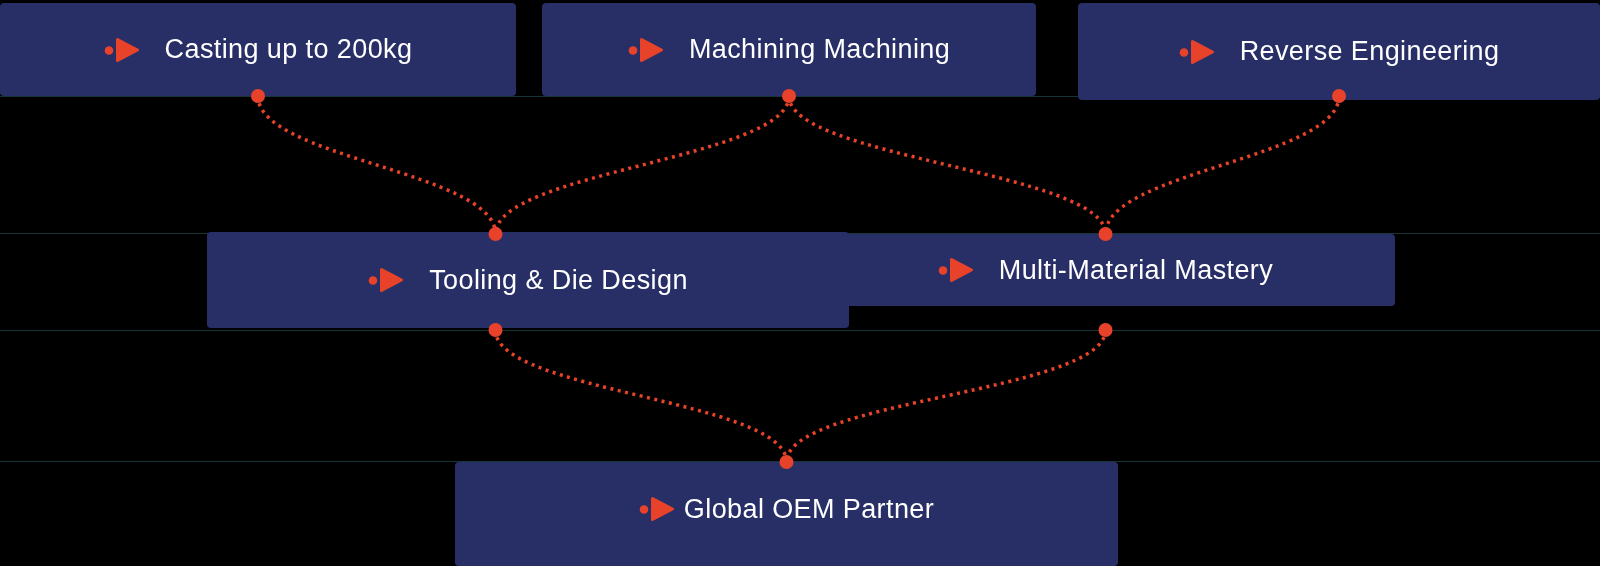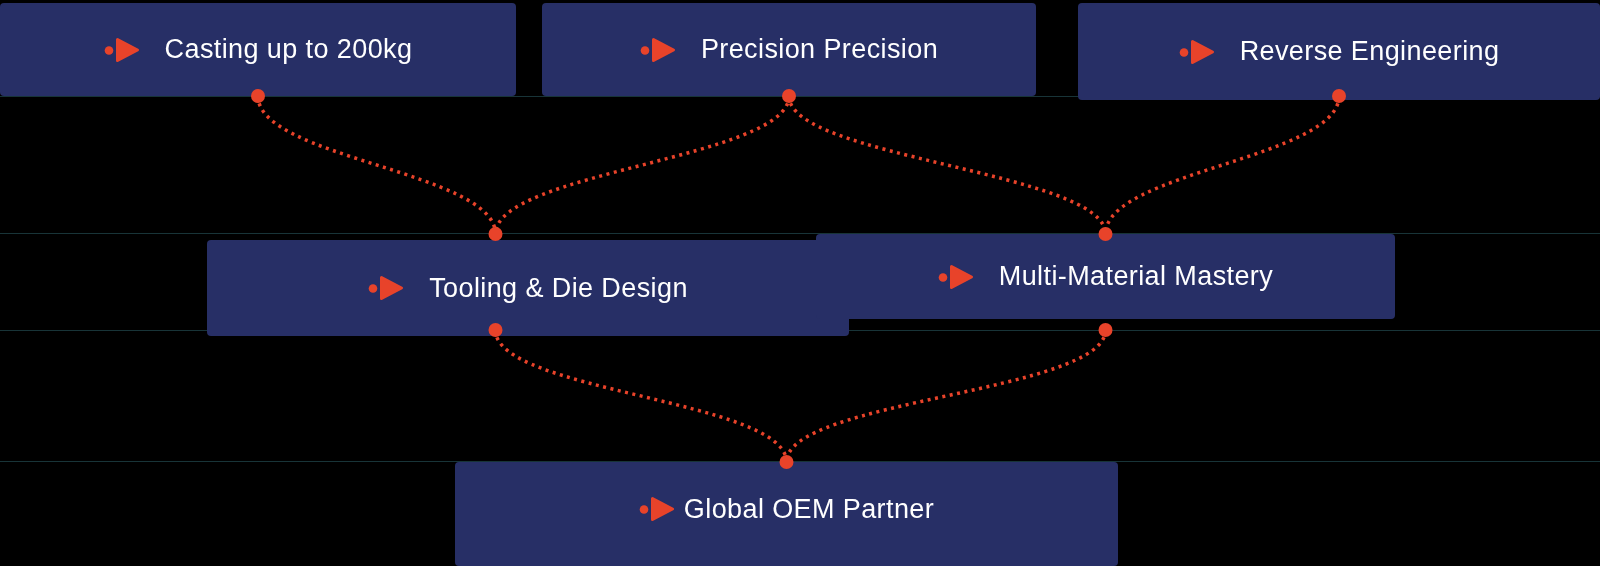--- a/index.html
+++ b/index.html
@@ -40,22 +40,22 @@
     color:var(--text);
     font-size:27px;
     font-weight:500;
     letter-spacing:.4px;
     white-space:nowrap;
   }
   .node .icon{display:flex;align-items:center;}
   #node-casting  {left:0px;   top:3px;   width:516px; height:93px;}
   #node-precision{left:542px; top:3px;   width:494px; height:93px;}
   #node-reverse  {left:1078px;top:3px;   width:522px; height:97px;}
-  #node-tooling  {left:207px; top:240px; width:642px; height:96px;}
-  #node-multi    {left:816px; top:234px; width:579px; height:85px;}
+  #node-tooling  {left:207px; top:232px; width:642px; height:96px;}
+  #node-multi    {left:816px; top:234px; width:579px; height:72px;}
   #node-global   {left:455px; top:462px; width:663px; height:104px;}
   #node-global .label-wrap{transform:translateY(-5px);}
 
   svg.connectors{
     position:absolute;left:0;top:0;width:1600px;height:566px;
     z-index:2;pointer-events:none;
   }
 </style>
 </head>
 <body>
@@ -94,21 +94,21 @@
     <span class="label">Casting up to 200kg</span>
   </div>
 
   <div class="node" id="node-precision">
     <span class="icon">
       <svg width="37" height="28" viewBox="0 0 37 28">
         <circle cx="5" cy="14.5" r="4.3" fill="#e8432a"></circle>
         <path d="M13.5 3.5 L33.5 14 L13.5 24.5 Z" fill="#e8432a" stroke="#e8432a" stroke-width="3" stroke-linejoin="round"></path>
       </svg>
     </span>
-    <span class="label">Precision Precision</span>
+    <span class="label">Machining Machining</span>
   </div>
 
   <div class="node" id="node-reverse">
     <span class="icon">
       <svg width="37" height="28" viewBox="0 0 37 28">
         <circle cx="5" cy="14.5" r="4.3" fill="#e8432a"></circle>
         <path d="M13.5 3.5 L33.5 14 L13.5 24.5 Z" fill="#e8432a" stroke="#e8432a" stroke-width="3" stroke-linejoin="round"></path>
       </svg>
     </span>
     <span class="label">Reverse Engineering</span>

